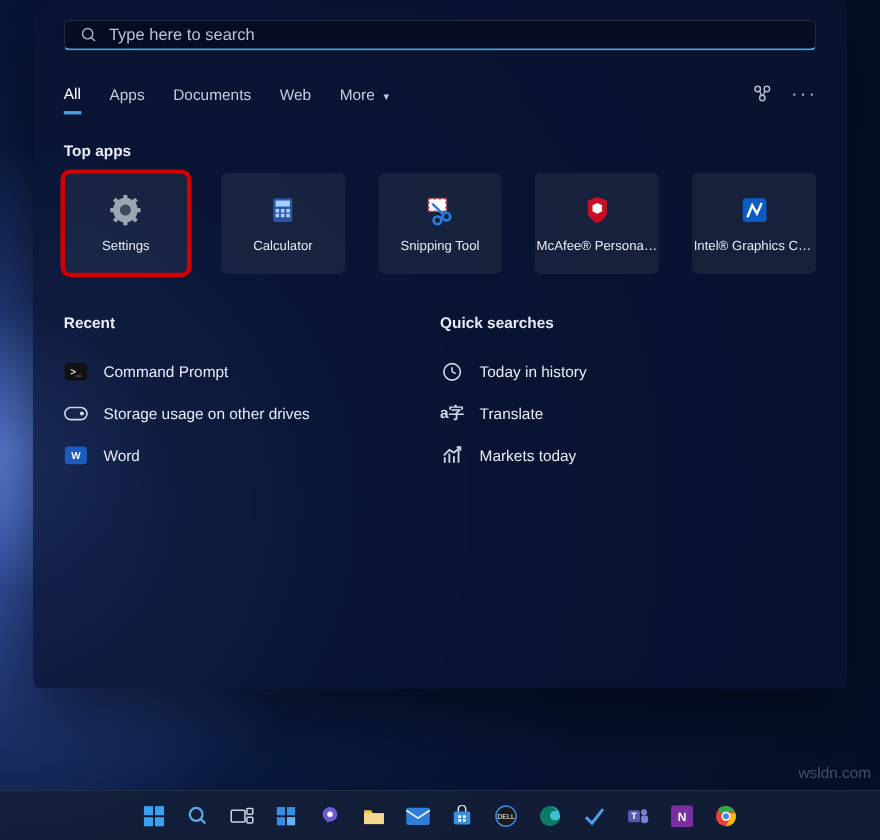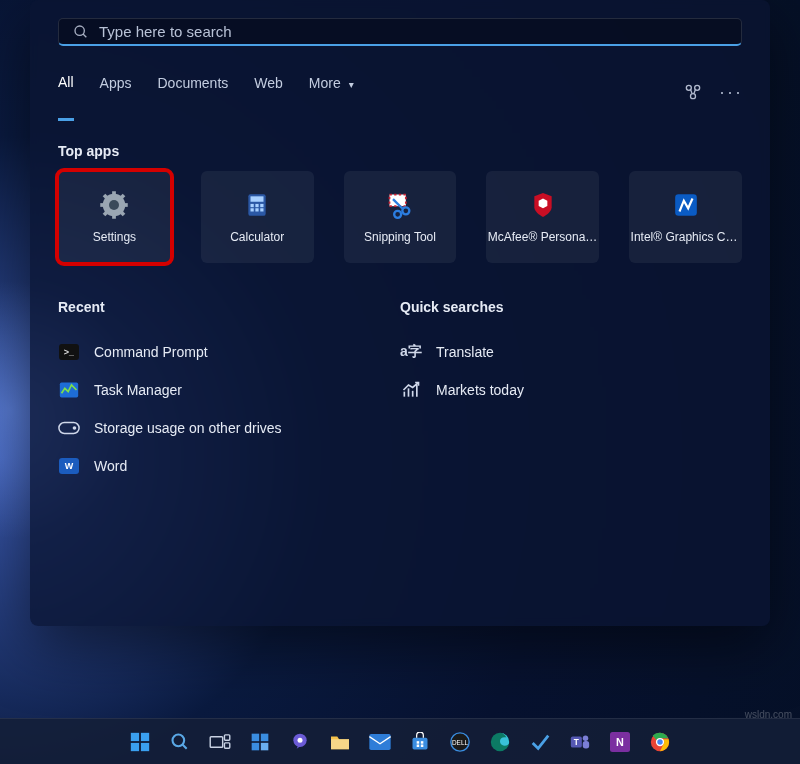--- a/index.html
+++ b/index.html
@@ -40,21 +40,21 @@
   }
   .search-box input::placeholder { color:#b8c2d6; }
   .search-icon-svg { width:16px; height:16px; opacity:.8; }
 
   .tabs-row {
     display:flex; align-items:center; gap:26px;
     margin-top:28px; font-size:14px; color:#c3cde0;
     border-bottom:1px solid rgba(255,255,255,0);
     position:relative;
   }
-  .tab { padding-bottom:28px; cursor:pointer; }
+  .tab { padding-bottom:8px; cursor:pointer; }
   .tab.active { color:#fff; font-weight:500; border-bottom:3px solid #4aa0e6; margin-bottom:-1px; }
   .tabs-right { margin-left:auto; display:flex; gap:16px; align-items:center; padding-bottom:10px;}
   .icon-btn { width:22px; height:22px; display:flex; align-items:center; justify-content:center; opacity:.85; cursor:pointer;}
   .more-dots { font-size:18px; letter-spacing:2px; }
 
   .section-label { font-size:14px; font-weight:600; margin-top:22px; color:#e6ebf5; }
 
   .top-apps {
     display:flex; gap:30px; margin-top:12px;
   }
@@ -87,21 +87,21 @@
 
   
   .taskbar {
     position:absolute; bottom:0; left:0; right:0; height:46px;
     background: rgba(20,30,55,.85);
     display:flex; align-items:center; justify-content:center; gap:10px;
     border-top:1px solid rgba(255,255,255,.08);
   }
   .tb-item { width:30px; height:30px; display:flex; align-items:center; justify-content:center; border-radius:4px; cursor:pointer;}
   .watermark {
-    position:absolute; right:8px; bottom:44px; font-size:10px; color:rgba(255,255,255,.25);
+    position:absolute; right:8px; bottom:54px; font-size:14px; color:rgba(255,255,255,.25);
   }
 </style>
 </head>
 <body>
 
 <div class="bloom-left"></div>
 
 <div class="panel">
 
   <div class="search-box">
@@ -212,47 +212,48 @@
       <div class="col-heading">Recent</div>
 
       <div class="list-item">
         <span class="li-icon">
             <span class="li-box" style="background:#111;color:#ddd;">&gt;_</span>
           </span>
         <span>Command Prompt</span>
       </div>
       <div class="list-item">
         <span class="li-icon">
-          <svg width="20" height="18" viewBox="0 0 24 20">
-              <rect x="1" y="1" width="22" height="18" rx="2" fill="#1e6dd6"></rect>
-              <polyline points="3,14 7,8 11,12 15,4 21,10" fill="none" stroke="#7fe04a" stroke-width="2"></polyline>
-            </svg>
-        </span>
-        <span>Task Manager</span>
-      </div>
-      <div class="list-item">
-        <span class="li-icon">
           <svg width="22" height="14" viewBox="0 0 24 14">
               <rect x="1" y="1" width="22" height="12" rx="6" fill="none" stroke="#d0d8ea" stroke-width="1.6"></rect>
               <circle cx="18" cy="7" r="2" fill="#d0d8ea"></circle>
             </svg>
         </span>
         <span>Storage usage on other drives</span>
       </div>
       <div class="list-item">
         <span class="li-icon">
             <span class="li-box" style="background:#1b5cbe;color:#fff;">W</span>
           </span>
         <span>Word</span>
       </div>
     </div>
 
     <div class="col">
       <div class="col-heading">Quick searches</div>
 
+      <div class="list-item">
+        <span class="li-icon">
+          <svg width="20" height="20" viewBox="0 0 24 24" fill="none" stroke="#d0d8ea" stroke-width="1.8">
+              <circle cx="12" cy="12" r="9"></circle>
+              <line x1="12" y1="12" x2="12" y2="7"></line>
+              <line x1="12" y1="12" x2="16" y2="14"></line>
+            </svg>
+        </span>
+        <span>Today in history</span>
+      </div>
       <div class="list-item">
         <span class="li-icon" style="color:#d0d8ea;font-size:14px;font-weight:700;">a字</span>
         <span>Translate</span>
       </div>
       <div class="list-item">
         <span class="li-icon">
           <svg width="20" height="18" viewBox="0 0 24 20" fill="none" stroke="#d0d8ea" stroke-width="2">
               <line x1="4" y1="18" x2="4" y2="12"></line>
               <line x1="9" y1="18" x2="9" y2="8"></line>
               <line x1="14" y1="18" x2="14" y2="11"></line>

